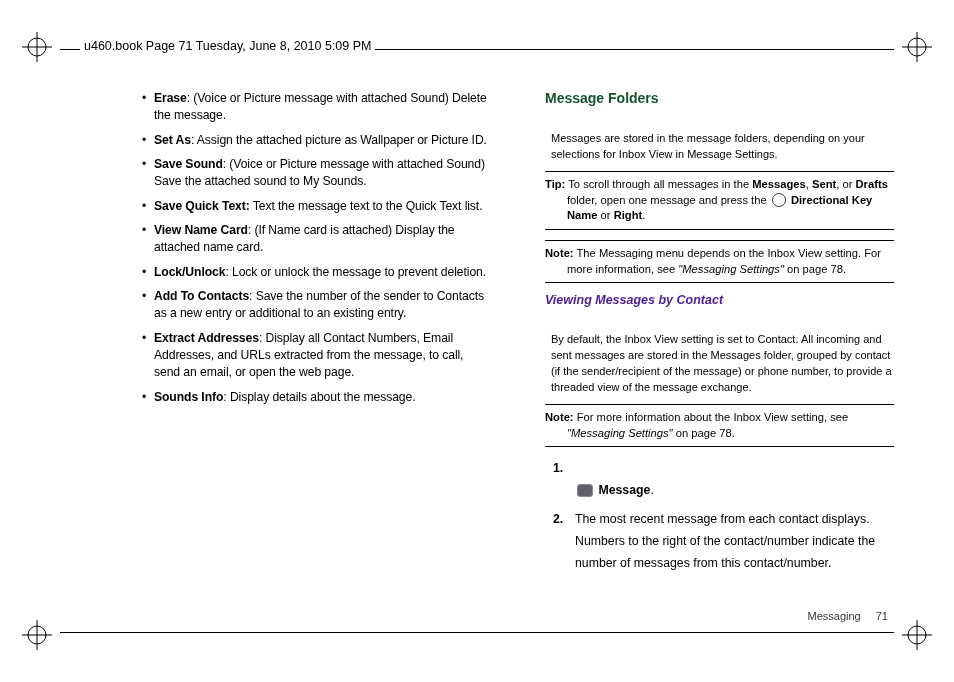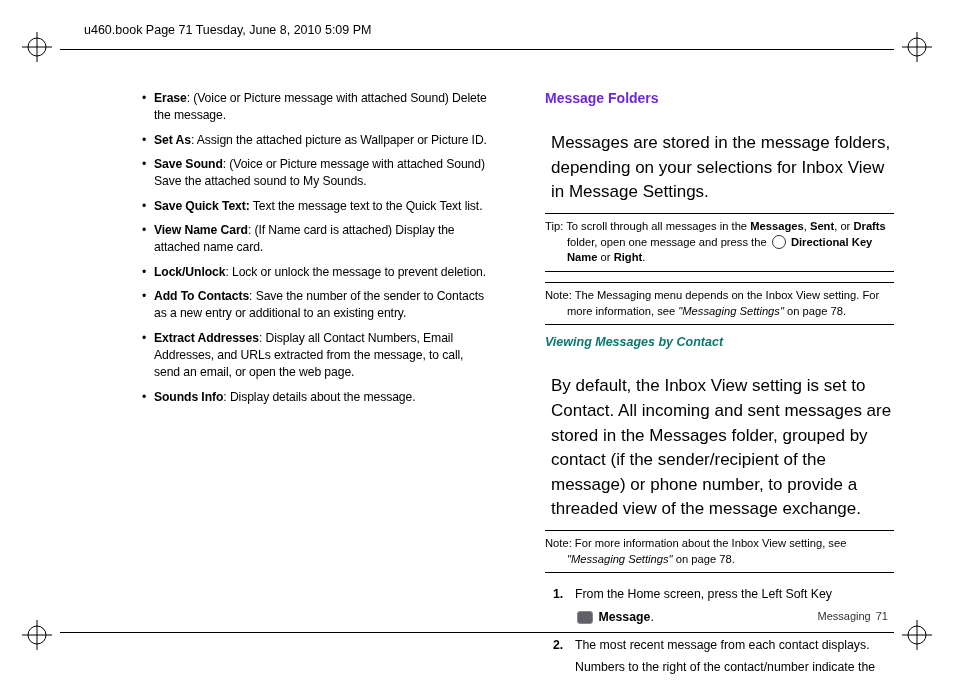--- a/index.html
+++ b/index.html
@@ -17,21 +17,21 @@
   .crop-tr { top: 32px; right: 22px; }
   .crop-bl { bottom: 32px; left: 22px; }
   .crop-br { bottom: 32px; right: 22px; }
   .crop-mark svg { display: block; }
 
   .frame-line-top { position:absolute; top:49px; left:60px; right:60px; height:1px; background:#000; }
   .frame-line-bottom { position:absolute; bottom:49px; left:60px; right:60px; height:1px; background:#000; }
 
   .meta-header {
     position: absolute;
-    top: 23px;
+    top: 39px;
     left: 80px;
     right: 80px;
     font-size: 12.5px;
     color: #000;
     background:#fff;
     padding:0 4px;
     width: fit-content;
   }
 
   .page-area {
@@ -60,50 +60,50 @@
     content: "•";
     position: absolute;
     left: -12px;
     top: 0;
   }
   .term { font-weight: bold; }
 
   h2.section {
     font-size: 14px;
     font-weight: bold;
-    color: #6d28d9;
+    color: #14532d;
     margin-bottom: 6px;
     font-stretch: condensed;
   }
   h3.subsection {
     font-size: 12.5px;
     font-weight: bold;
     font-style: italic;
-    color: #0f766e;
+    color: #4c1d95;
     margin: 10px 0 6px 0;
     font-stretch: condensed;
   }
   .body-p {
-    font-size: 17px;
+    font-size: 11px;
     line-height: 1.45;
     margin-bottom: 8px;
     padding-left: 6px;
     font-stretch: condensed;
     margin-top: 25px;
   }
   .note-block {
     border-top: 1px solid #000;
     border-bottom: 1px solid #000;
     font-size: 11.2px;
     line-height: 1.4;
     padding: 5px 0;
     margin: 8px 0 10px 0;
     font-stretch: condensed;
   }
-  .note-block .lead { font-weight: normal; }
+  .note-block .lead { font-weight: bold; }
   .note-block .hang { padding-left: 22px; text-indent: -22px; }
   .italic-ref { font-style: italic; }
 
   ol.steps { list-style: none; padding-left: 30px; counter-reset: step; }
   ol.steps > li {
     position: relative;
     font-size: 12.3px;
     line-height: 1.8;
     margin-bottom: 6px;
     font-stretch: condensed;
@@ -138,21 +138,21 @@
   }
 
   .footer {
     position: absolute;
     right: 66px;
     bottom: 60px;
     font-size: 11px;
     color: #333;
     font-stretch: condensed;
   }
-  .footer .pg { margin-left: 2px; }
+  .footer .pg { margin-left: 12px; }
 </style>
 </head>
 <body>
 
 <div class="crop-mark crop-tl">
   <svg width="30" height="30">
       <circle cx="15" cy="15" r="9" fill="none" stroke="#000" stroke-width="1"></circle>
       <line x1="15" y1="0" x2="15" y2="30" stroke="#000"></line>
       <line x1="0" y1="15" x2="30" y2="15" stroke="#000"></line>
     </svg>
@@ -220,21 +220,21 @@
     <p class="body-p">By default, the Inbox View setting is set to Contact. All incoming and sent messages are stored in the Messages folder, grouped by contact (if the sender/recipient of the message) or phone number, to provide a threaded view of the message exchange.</p>
 
     <div class="note-block">
       <div class="hang">
         <span class="lead">Note:</span><span> For more information about the Inbox View setting, see </span><span class="italic-ref">"Messaging Settings"</span><span> on page 78.</span>
       </div>
     </div>
 
     <ol class="steps">
       <li>
-        <span>From the Home screen, press the Left Soft Key </span><br>
+        <br>
         <span class="key-icon"></span>
         <b>Message</b><span>.</span>
       </li>
       <li>
         <span>The most recent message from each contact displays. Numbers to the right of the contact/number indicate the number of messages from this contact/number.</span>
       </li>
     </ol>
   </div>
 </div>
 

